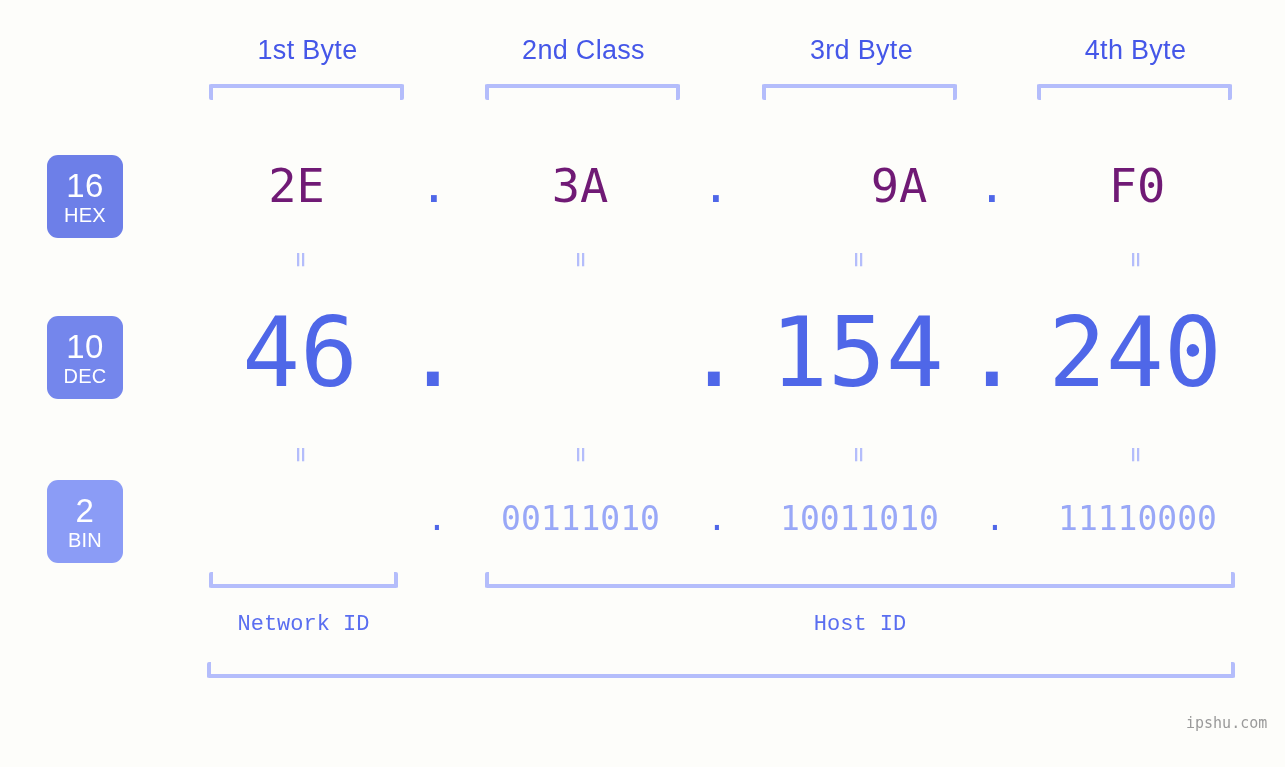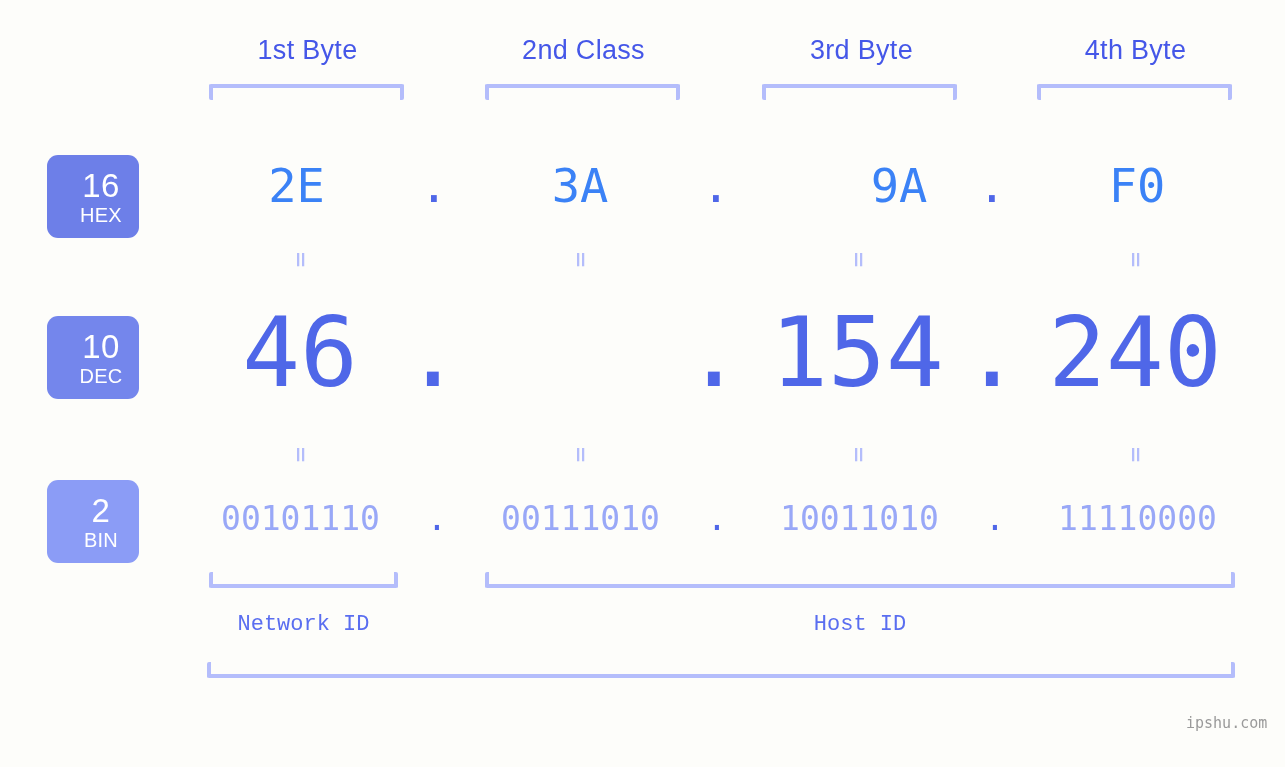--- a/index.html
+++ b/index.html
@@ -53,42 +53,41 @@
   .badge {
     width: 76px;
     height: 83px;
     border-radius: 11px;
     display: flex;
     flex-direction: column;
     align-items: center;
     justify-content: center;
     color: #ffffff;
     line-height: 1;
-    padding-left: 16px;
   }
   .badge .num {
     font-size: 33px;
     font-family: "Liberation Sans", sans-serif;
     letter-spacing: 0.5px;
   }
   .badge .nm {
     font-size: 20px;
     font-family: "Liberation Sans", sans-serif;
     margin-top: 3px;
     letter-spacing: 0.3px;
   }
   .badge-hex { background: #6d7fe8; }
   .badge-dec { background: #7486ec; }
   .badge-bin { background: #8b9cf6; }
 
   
   .hex-val {
     font-family: "DejaVu Sans Mono", monospace;
     font-size: 47px;
-    color: #3b82f6;
+    color: #701a75;
     text-align: center;
     white-space: nowrap;
     line-height: 1;
   }
   .dec-val {
     font-family: "DejaVu Sans Mono", monospace;
     font-size: 96px;
     color: #4f67e8;
     text-align: center;
     white-space: nowrap;
@@ -194,21 +193,20 @@
   <div class="abs dot dot-dec" style="left:679px; top:305px; width:70px;">.</div>
   <div class="abs dec-val" style="left:743px; top:305px; width:228px;">154</div>
   <div class="abs dot dot-dec" style="left:957px; top:305px; width:70px;">.</div>
   <div class="abs dec-val" style="left:1021px; top:305px; width:228px;">240</div>
 
   <div class="abs eq" style="left:276px; top:441px; width:50px;">=</div>
   <div class="abs eq" style="left:556px; top:441px; width:50px;">=</div>
   <div class="abs eq" style="left:834px; top:441px; width:50px;">=</div>
   <div class="abs eq" style="left:1111px; top:441px; width:50px;">=</div>
 
-  <div class="abs bin-val" style="left:198px; top:502px; width:205px;">00101110</div>
   <div class="abs dot dot-bin" style="left:403px; top:502px; width:68px;">.</div>
   <div class="abs bin-val" style="left:478px; top:502px; width:205px;">00111010</div>
   <div class="abs dot dot-bin" style="left:683px; top:502px; width:68px;">.</div>
   <div class="abs bin-val" style="left:757px; top:502px; width:205px;">10011010</div>
   <div class="abs dot dot-bin" style="left:961px; top:502px; width:68px;">.</div>
   <div class="abs bin-val" style="left:1035px; top:502px; width:205px;">11110000</div>
 
   <div class="abs bracket-up" style="left:209px; top:572px; width:189px;"></div>
   <div class="abs bracket-up" style="left:485px; top:572px; width:750px;"></div>
 

